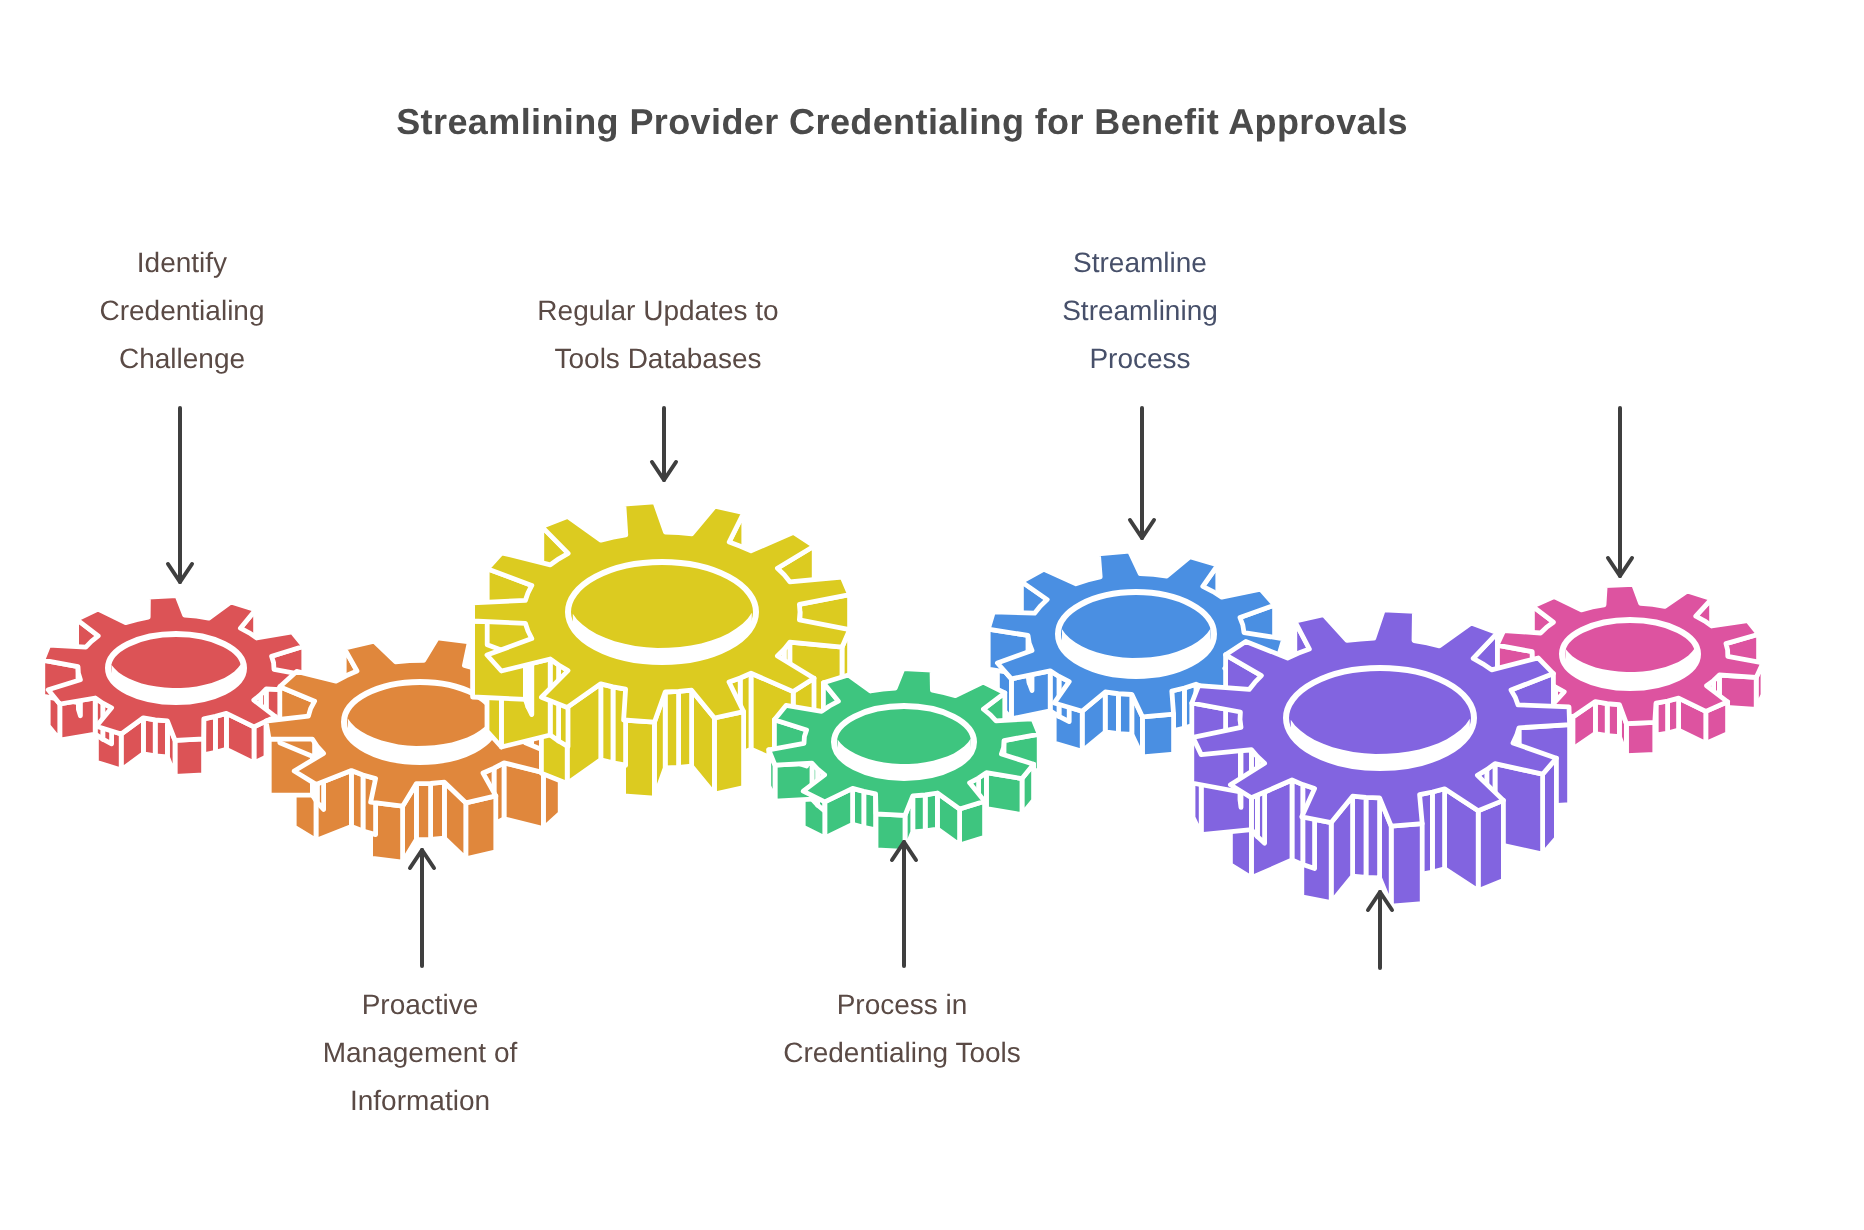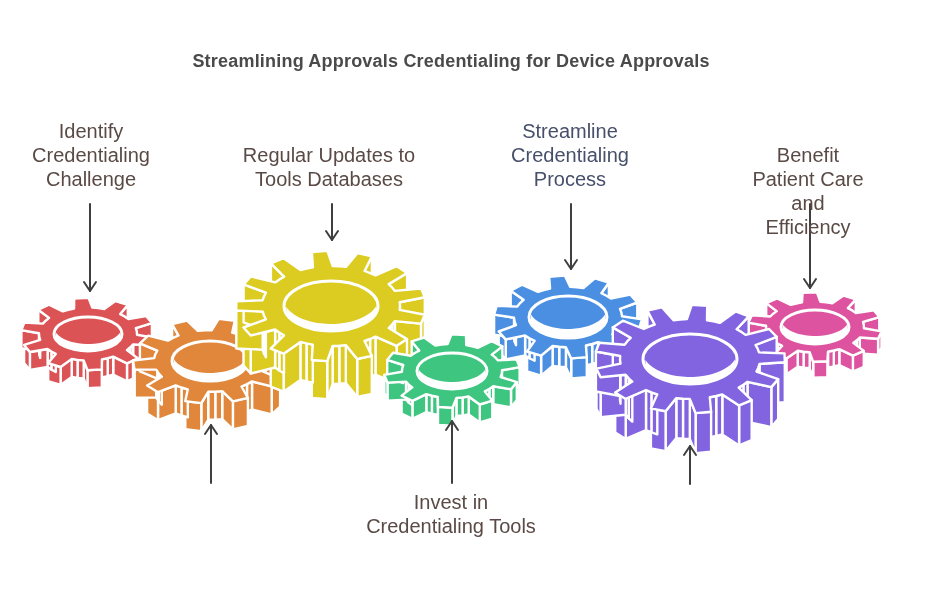--- a/index.html
+++ b/index.html
@@ -7,21 +7,21 @@
     position:relative;width:932px;height:615px;background:#ffffff;
     font-family:"Liberation Sans",sans-serif;overflow:hidden;
   }
   #scene{position:absolute;left:0;top:0;}
   .title{
     position:absolute;transform:translateX(-50%);
     font-size:18px;font-weight:bold;white-space:nowrap;letter-spacing:.2px;
   }
   .label{
     position:absolute;transform:translateX(-50%);
-    font-size:20px;line-height:24px;text-align:center;white-space:pre-line;
+    font-size:14px;line-height:24px;text-align:center;white-space:pre-line;
   }
 </style>
 </head>
 <body>
 
 <div class="canvas">
 
   <svg id="scene" width="932" height="615" viewBox="0 0 932 615">
       <g>
         <path d="M127.8,304.9L120.2,314.1L120.2,332.1L127.8,322.9Z" fill="#dc5356" stroke="#ffffff" stroke-width="2.4" stroke-linejoin="round"></path>
@@ -264,33 +264,34 @@
       <g>
         <line x1="452" y1="483" x2="452" y2="421" stroke="#3f3f3f" stroke-width="2" stroke-linecap="round"></line>
         <path d="M446,430 L452,421 L458,430" fill="none" stroke="#3f3f3f" stroke-width="2" stroke-linecap="round" stroke-linejoin="round"></path>
       </g>
       <g>
         <line x1="690" y1="484" x2="690" y2="446" stroke="#3f3f3f" stroke-width="2" stroke-linecap="round"></line>
         <path d="M684,455 L690,446 L696,455" fill="none" stroke="#3f3f3f" stroke-width="2" stroke-linecap="round" stroke-linejoin="round"></path>
       </g>
     </svg>
 
-  <div class="title" style="left: 451px; top: 51px; color: rgb(74, 74, 74);">Streamlining Approvals Credentialing for Device Approvals</div>
+  <div class="title" style="left: 451px; top: 51px; color: rgb(74, 74, 74);">Streamlining Provider Credentialing for Benefit Approvals</div>
 
   <div class="label" style="left: 91px; top: 119px; color: rgb(90, 74, 69);">Identify
 Credentialing
 Challenge</div>
 
   <div class="label" style="left: 329px; top: 143px; color: rgb(90, 74, 69);">Regular Updates to
 Tools Databases</div>
 
   <div class="label" style="left: 570px; top: 119px; color: rgb(71, 80, 106);">Streamline
-Credentialing
+Streamlining
 Process</div>
 
-  <div class="label" style="left: 808px; top: 143px; color: rgb(90, 74, 69);">Benefit Patient Care
-and Efficiency</div>
-
-
-  <div class="label" style="left: 451px; top: 490px; color: rgb(90, 74, 69);">Invest in
+
+  <div class="label" style="left: 210px; top: 490px; color: rgb(90, 74, 69);">Proactive
+Management of
+Information</div>
+
+  <div class="label" style="left: 451px; top: 490px; color: rgb(90, 74, 69);">Process in
 Credentialing Tools</div>
 
 </div>
 
 </body></html>

